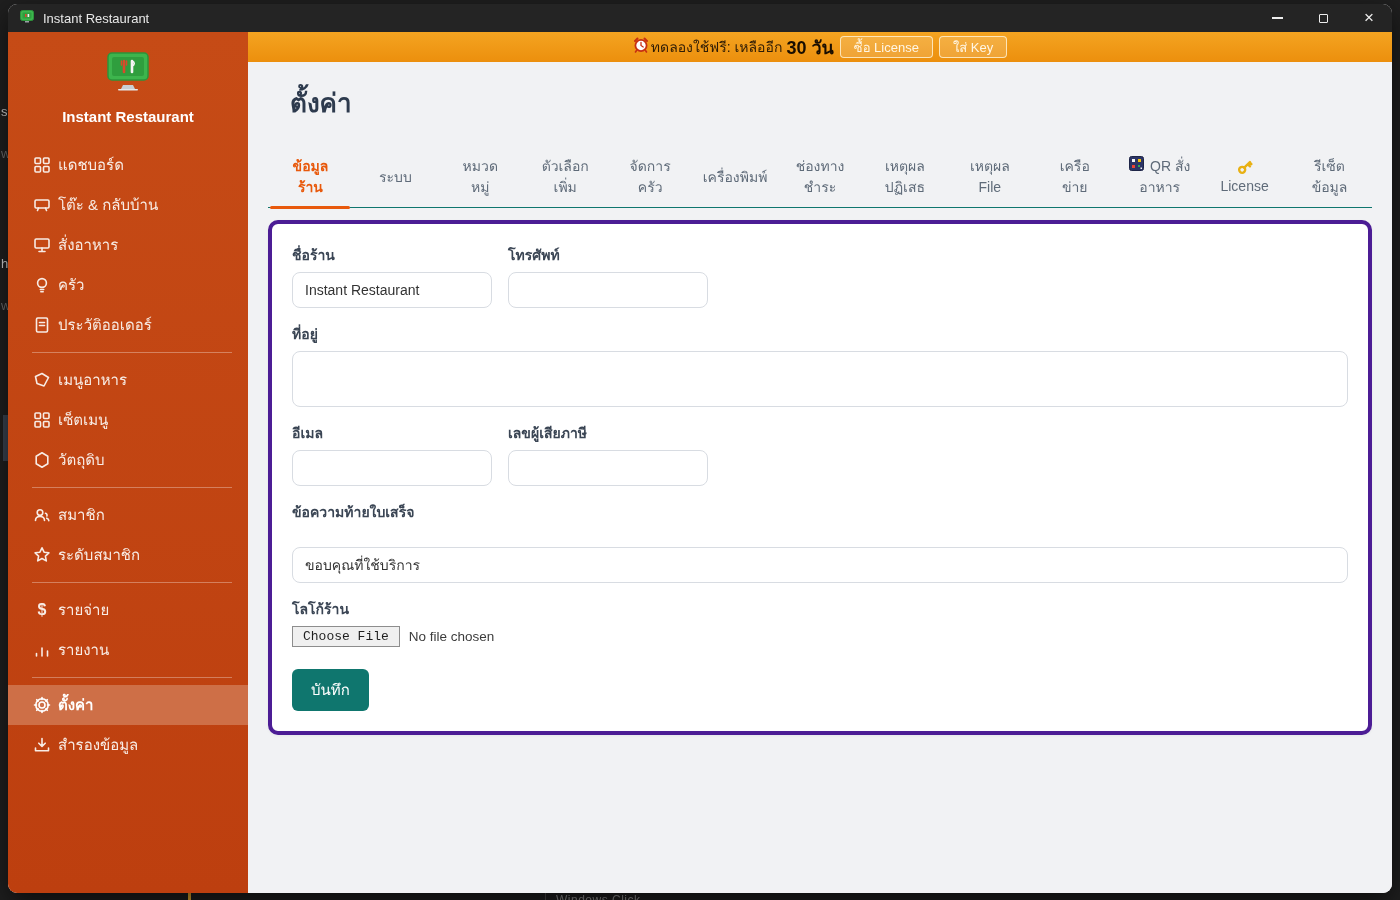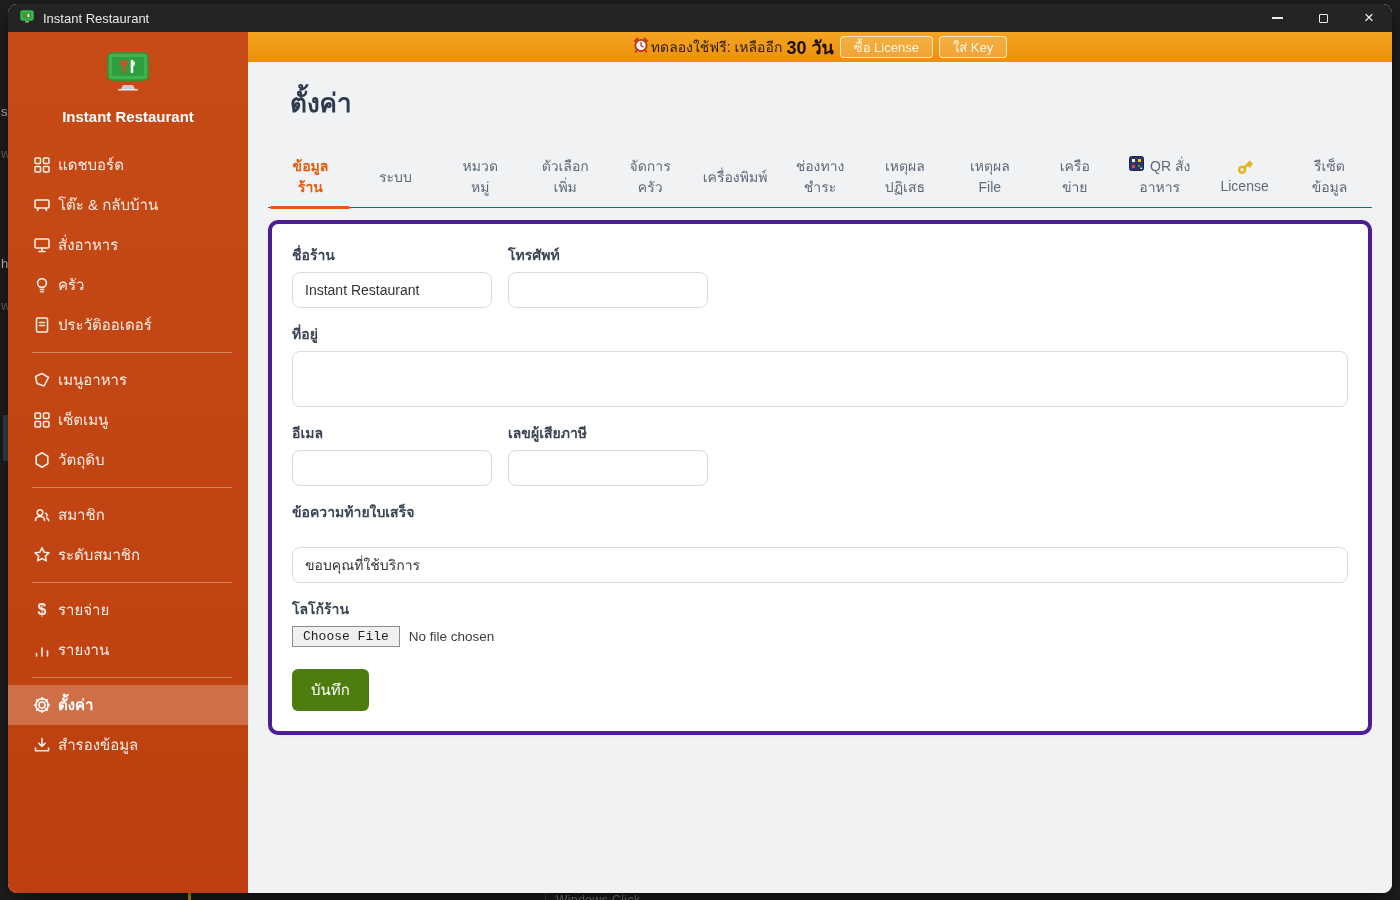--- a/index.html
+++ b/index.html
@@ -67,21 +67,21 @@
 
   .card { background:#fff; border:4px solid #4c1d95; border-radius:10px; margin-top:12px; padding:20px; box-shadow:0 1px 3px rgba(20,30,40,.05); }
   .f-label { font-size:14px; font-weight:bold; color:#3a4554; margin-bottom:6px; }
   .f-row { display:flex; gap:16px; margin-bottom:15px; }
   .f-col { display:flex; flex-direction:column; }
   .tb-input { width:200px; height:36px; border:1px solid #d8dce2; border-radius:8px; padding:0 12px; font-size:14px; color:#333; background:#fff; font-family:inherit; outline:none; }
   .tb-input.full { width:100%; }
   textarea.tb-input { width:100%; height:56px; padding-top:8px; resize:none; }
   .file-row { display:flex; align-items:center; gap:9px; font-size:13.5px; color:#3c3c3c; margin-bottom:4px; }
   .file-btn { background:#f0f0f0; border:1px solid #8d8d8d; border-radius:0; font-size:13px; padding:2px 10px; color:#1f1f1f; cursor:pointer; font-family:Liberation Mono, monospace; }
-  .save-btn { margin-top:18px; background:#4d7c0f; color:#fff; border:none; border-radius:6px; font-size:15px; padding:9px 19px; cursor:pointer; font-family:inherit; }
+  .save-btn { margin-top:18px; background:#0f766e; color:#fff; border:none; border-radius:6px; font-size:15px; padding:9px 19px; cursor:pointer; font-family:inherit; }
 </style>
 </head>
 <body>
 
 <div id="desk-frags">
     <div class="desk-frag" style="top: 104px;">sc</div>
     <div class="desk-frag dim" style="top: 146px;">w</div>
     <div class="desk-frag" style="top: 256px;">h</div>
     <div class="desk-frag dim" style="top: 298px;">w</div>
   </div>

